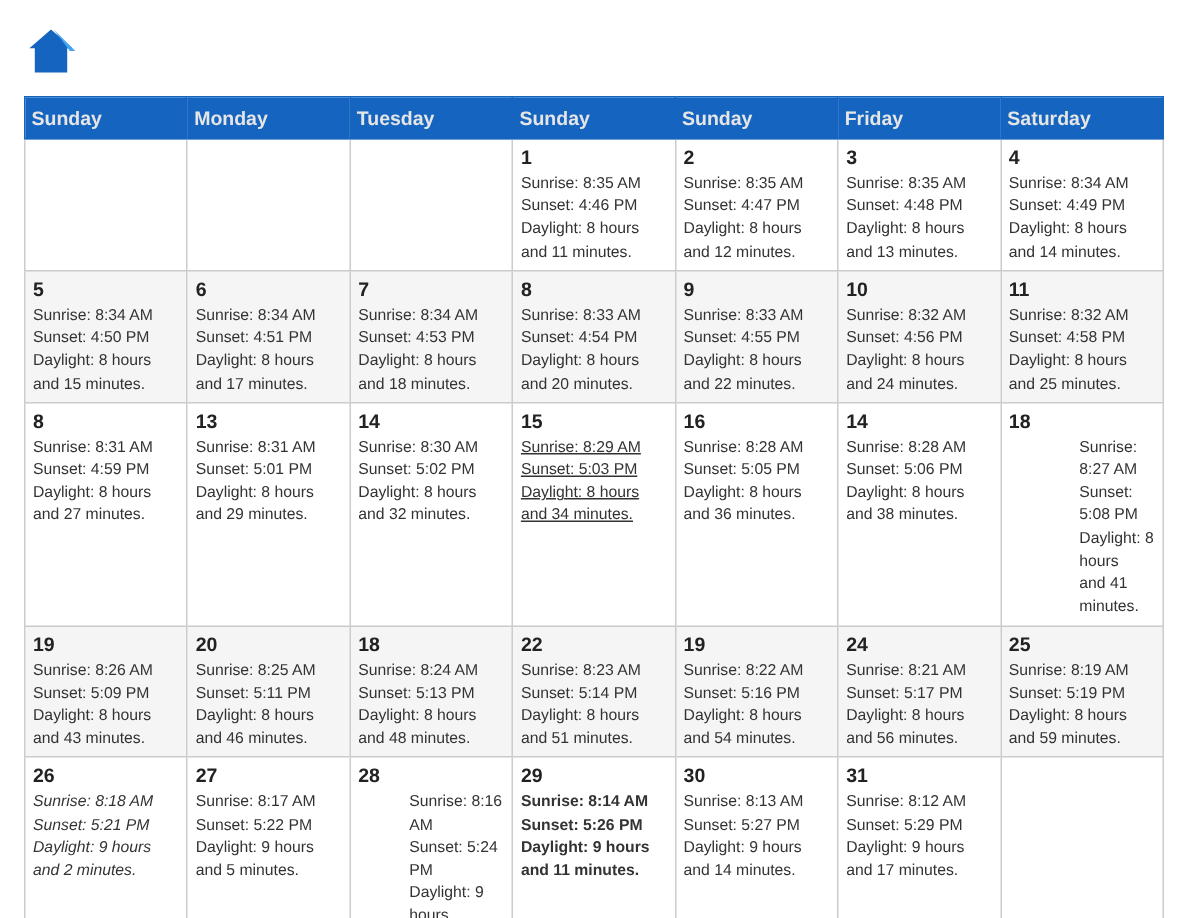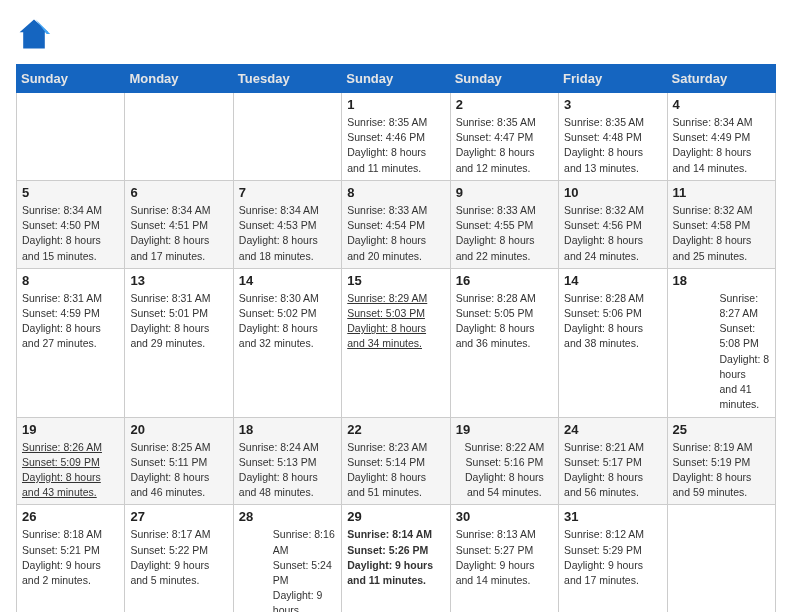--- a/index.html
+++ b/index.html
@@ -248,21 +248,21 @@
           <div class="day-number">18</div>
           <div class="day-info" style="white-space: pre-line; margin-left: 47px;">Sunrise: 8:27 AM
 Sunset: 5:08 PM
 Daylight: 8 hours
 and 41 minutes.</div>
         </td>
       </tr>
       <tr>
         <td>
           <div class="day-number">19</div>
-          <div class="day-info" style="white-space: pre-line; text-decoration: underline;">Sunrise: 8:26 AM
+          <div class="day-info" style="white-space: pre-line;">Sunrise: 8:26 AM
 Sunset: 5:09 PM
 Daylight: 8 hours
 and 43 minutes.</div>
         </td>
         <td>
           <div class="day-number">20</div>
           <div class="day-info" style="white-space: pre-line;">Sunrise: 8:25 AM
 Sunset: 5:11 PM
 Daylight: 8 hours
 and 46 minutes.</div>
@@ -276,21 +276,21 @@
         </td>
         <td>
           <div class="day-number">22</div>
           <div class="day-info" style="white-space: pre-line;">Sunrise: 8:23 AM
 Sunset: 5:14 PM
 Daylight: 8 hours
 and 51 minutes.</div>
         </td>
         <td>
           <div class="day-number">19</div>
-          <div class="day-info" style="white-space: pre-line; text-align: center;">Sunrise: 8:22 AM
+          <div class="day-info" style="white-space: pre-line;">Sunrise: 8:22 AM
 Sunset: 5:16 PM
 Daylight: 8 hours
 and 54 minutes.</div>
         </td>
         <td>
           <div class="day-number">24</div>
           <div class="day-info" style="white-space: pre-line;">Sunrise: 8:21 AM
 Sunset: 5:17 PM
 Daylight: 8 hours
 and 56 minutes.</div>
@@ -299,21 +299,21 @@
           <div class="day-number">25</div>
           <div class="day-info" style="white-space: pre-line;">Sunrise: 8:19 AM
 Sunset: 5:19 PM
 Daylight: 8 hours
 and 59 minutes.</div>
         </td>
       </tr>
       <tr>
         <td>
           <div class="day-number">26</div>
-          <div class="day-info" style="white-space: pre-line;">Sunrise: 8:18 AM
+          <div class="day-info" style="white-space: pre-line; font-style: italic;">Sunrise: 8:18 AM
 Sunset: 5:21 PM
 Daylight: 9 hours
 and 2 minutes.</div>
         </td>
         <td>
           <div class="day-number">27</div>
           <div class="day-info" style="white-space: pre-line;">Sunrise: 8:17 AM
 Sunset: 5:22 PM
 Daylight: 9 hours
 and 5 minutes.</div>

